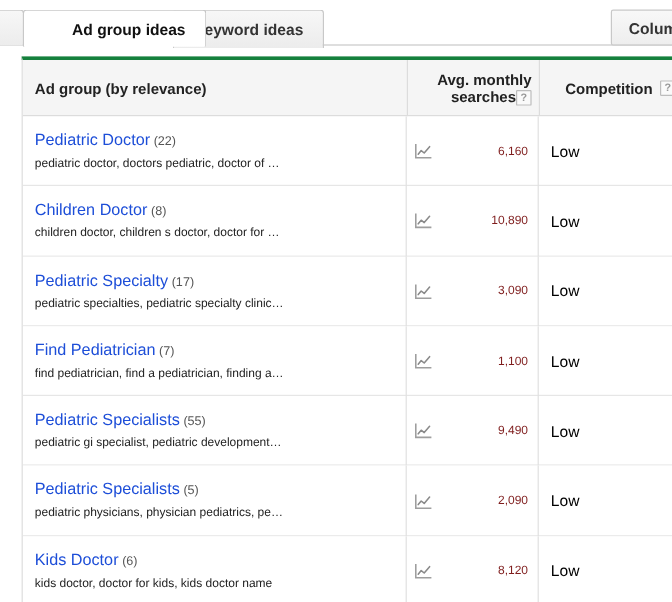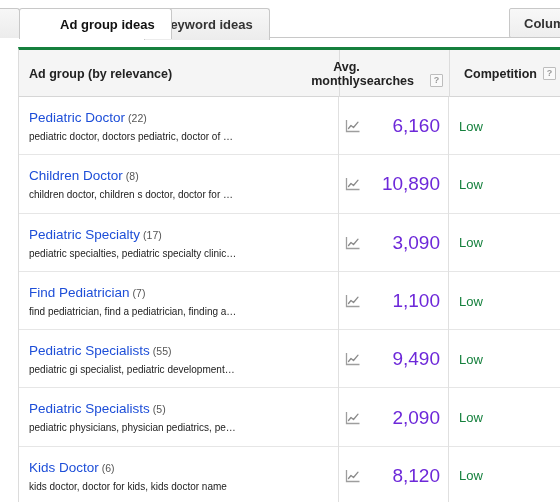--- a/index.html
+++ b/index.html
@@ -134,31 +134,30 @@
   }
   #th-avg {
     left: 320px;
     width: 110px;
     justify-content: flex-end;
     padding-right: 6px;
     text-align: right;
   }
   #th-avg .th-lines {
     display: flex;
-    flex-direction: row;
+    flex-direction: column;
     align-items: flex-end;
     line-height: 14px;
   }
-  #th-avg .hrow { display: flex; align-items: flex-start; gap: 16px; }
+  #th-avg .hrow { display: flex; align-items: flex-end; gap: 0; }
   #th-comp {
     left: 430px;
     width: 112px;
-    padding-left: 10px;
+    padding-left: 22px;
     gap: 6px;
-    justify-content: center;
   }
 
   .help-icon {
     display: inline-flex;
     align-items: center;
     justify-content: center;
     width: 13px;
     height: 13px;
     border: 1px solid #bdbdbd;
     background: #fafafa;
@@ -227,32 +226,32 @@
     width: 110px;
     border-right: 1px solid #e0e0e0;
     display: flex;
     align-items: center;
     padding: 0 8px 0 6px;
   }
   .trend-icon { flex: none; width: 16px; height: 14px; }
   .avg-num {
     flex: 1;
     text-align: right;
-    font-size: 19px;
-    color: #6d28d9;
+    font-size: 10px;
+    color: #7f1d1d;
   }
 
   .cell-comp {
     left: 430px;
     width: 112px;
     display: flex;
     align-items: center;
     padding-left: 10px;
     font-size: 13px;
-    color: #15803d;
+    color: #000000;
   }
 </style>
 </head>
 <body>
 
 <div id="app">
 
   <div class="tabstrip">
     <div class="tab-left-stub"></div>
 

